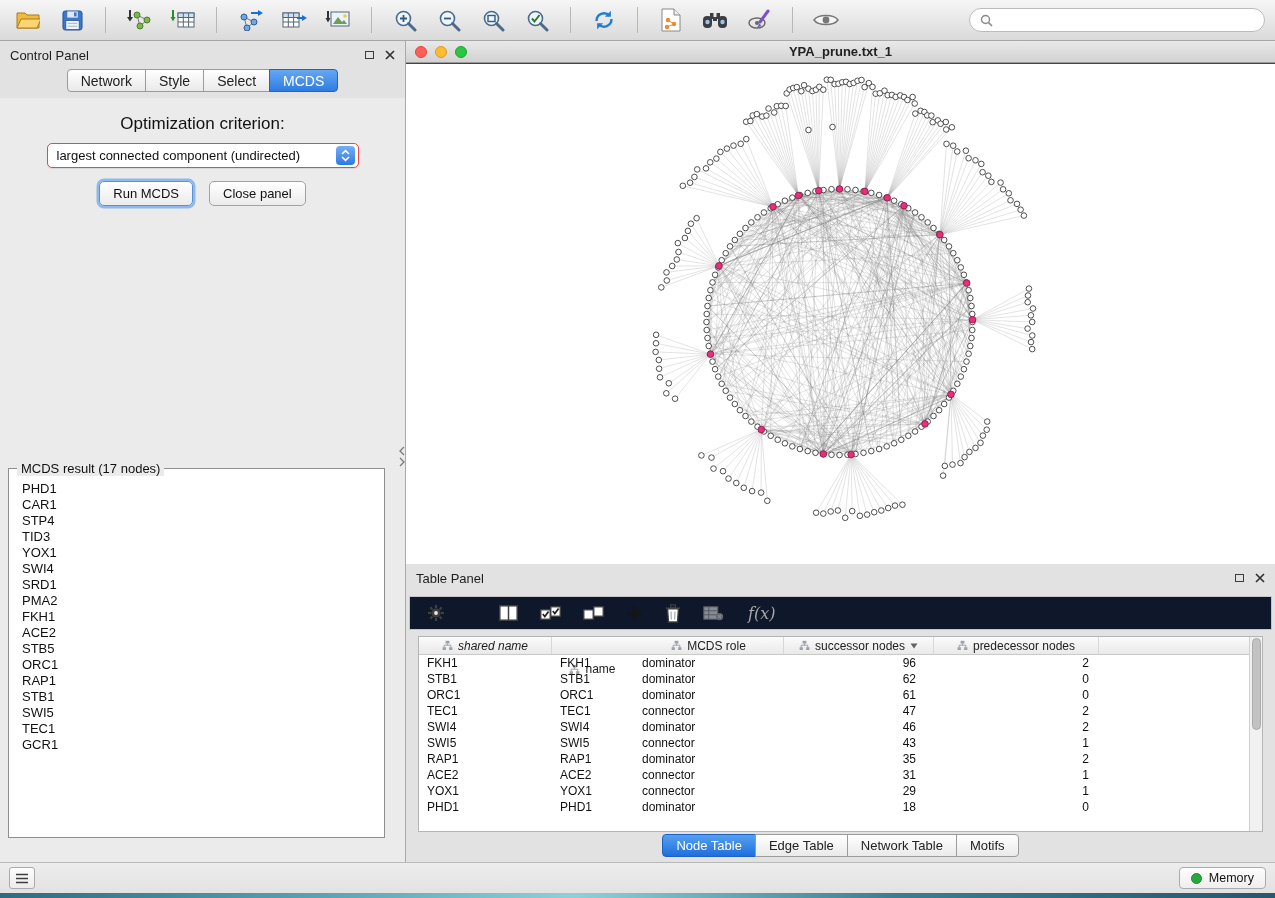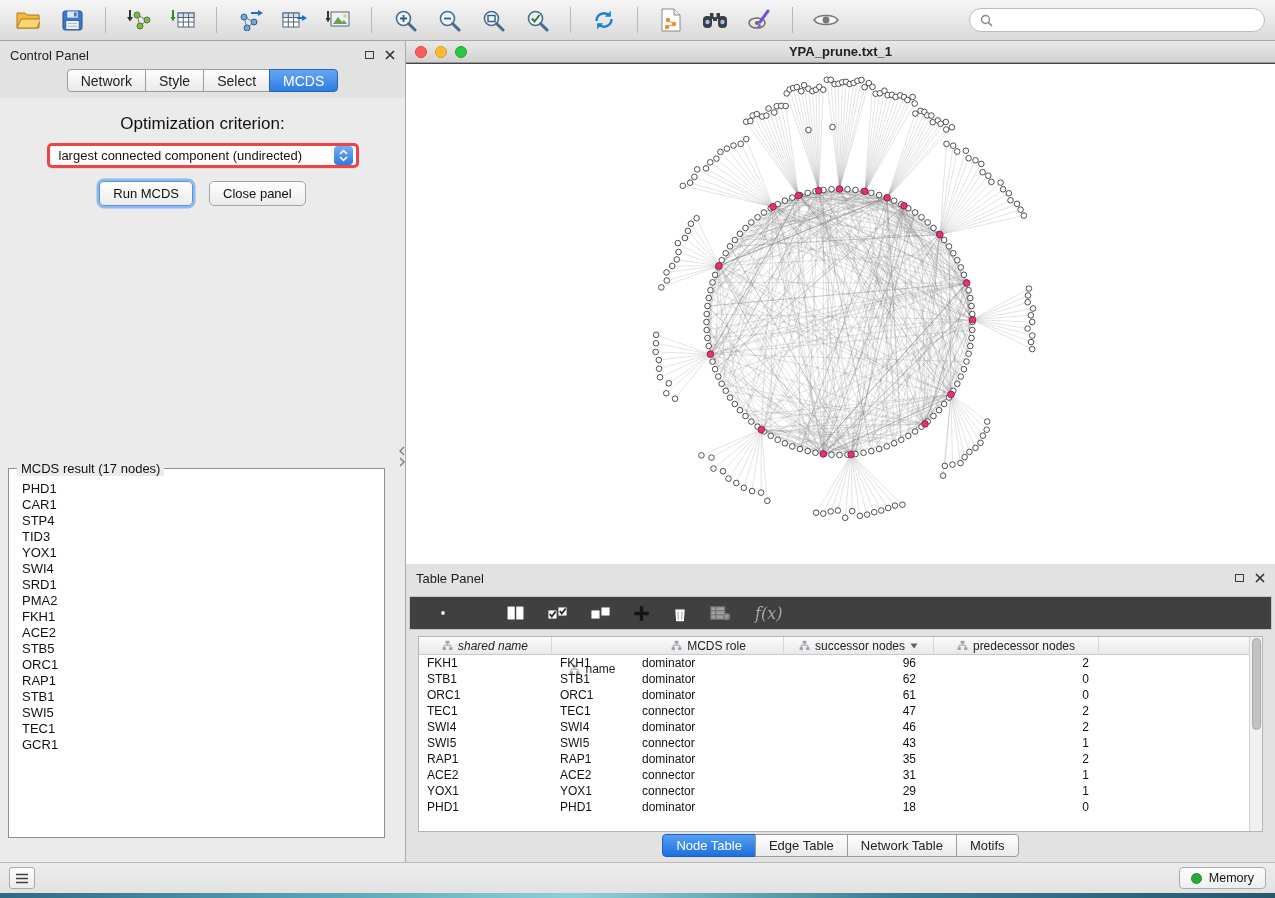--- a/index.html
+++ b/index.html
@@ -21,21 +21,21 @@
 .float-btn{width:9px;height:8px;border:1.5px solid #3c3c3c;display:inline-block;cursor:pointer}
 .close-btn{display:inline-flex;cursor:pointer}
 .cp-tabs{display:flex;justify-content:center;height:23px;flex:0 0 23px}
 .seg{font-size:14px;padding:3px 13px;background:linear-gradient(#ffffff,#e9e9e9);border:1px solid #9b9b9b;color:#222;cursor:pointer;white-space:nowrap}
 .seg+.seg{margin-left:-1px}
 .seg:first-child{border-radius:4px 0 0 4px}
 .seg:last-child{border-radius:0 4px 4px 0}
 .seg.active{background:linear-gradient(#66a7f3,#2e7ce2);border-color:#2263c0;color:#fff}
 .cp-content{flex:1;margin-top:6px;background:#ebebeb;display:flex;flex-direction:column;align-items:center;padding-top:16px;min-height:0}
 .opt-label{font-size:17px;color:#111;margin-bottom:9px}
-.dropdown{width:312px;height:25px;background:#fff;border:3px solid #ef4444;border-radius:5px;display:flex;align-items:center;padding-left:9px;box-shadow:0 1px 1px rgba(0,0,0,.08);cursor:pointer}
+.dropdown{width:312px;height:25px;background:#fff;border:1px solid #ef4444;border-radius:5px;display:flex;align-items:center;padding-left:9px;box-shadow:0 1px 1px rgba(0,0,0,.08);cursor:pointer}
 .dd-value{font-size:13px;color:#111;white-space:nowrap;overflow:hidden}
 .dd-btn{margin-left:auto;margin-right:3px;width:19px;height:19px;border-radius:4px;background:linear-gradient(#74aef5,#2d79e2);display:flex;align-items:center;justify-content:center;flex:0 0 19px}
 .btn-row{display:flex;gap:16px;margin-top:13px}
 .btn{font-size:13px;font-family:inherit;padding:4px 13px;background:linear-gradient(#ffffff,#ebebeb);border:1px solid #a3a3a3;border-radius:5px;color:#111;cursor:pointer}
 .btn.focus{box-shadow:0 0 0 2.5px #8db9ee;border-color:#5b92d6}
 .result-box{margin-top:auto;margin-bottom:24px;align-self:stretch;margin-left:8px;margin-right:20px;height:370px;background:#fff;border:1px solid #8f8f8f;position:relative}
 .result-legend{position:absolute;top:-8px;left:8px;background:#ebebeb;padding:0 4px;font-size:13px;color:#111}
 .result-list{padding:12px 0 0 13px;overflow:hidden;height:100%}
 .res-item{font-size:13px;line-height:16px;color:#111}
 .splitter-handle{position:absolute;left:398px;top:404px;z-index:5;cursor:col-resize}
@@ -46,21 +46,21 @@
 .traffic{position:absolute;left:9px;top:0;bottom:0;display:flex;align-items:center;gap:8px}
 .tl{width:12px;height:12px;border-radius:50%;display:inline-block;cursor:pointer}
 .tl.red{background:#ff5f57;border:1px solid #e0443e}
 .tl.yellow{background:#febc2e;border:1px solid #d89c21}
 .tl.green{background:#28c840;border:1px solid #1da333}
 .net-title{margin:0 auto;font-size:13px;font-weight:bold;color:#222}
 .net-canvas{flex:1;background:#fff;border-top:1px solid #444;min-height:0}
 .net-canvas svg{width:100%;height:100%;display:block}
 
 .table-panel{flex:1;display:flex;flex-direction:column;background:#e2e2e2;min-height:0}
-.tp-toolbar{height:34px;flex:0 0 34px;margin:4px 3px 0 3px;background:#404040;border:1px solid #c6c6c6;display:flex;align-items:center;padding-left:24px}
+.tp-toolbar{height:34px;flex:0 0 34px;margin:4px 3px 0 3px;background:#0f172a;border:1px solid #c6c6c6;display:flex;align-items:center;padding-left:17px}
 .tp-icons{display:flex;align-items:center;gap:22px}
 .tpb{background:none;border:none;padding:0;display:flex;align-items:center;cursor:pointer}
 .tp-icons .tpb:first-child{margin-right:32px}
 .fx{font-family:"DejaVu Serif","Liberation Serif",serif;font-style:italic;font-size:16px;color:#a8a8a8;margin-left:24px;cursor:pointer}
 .table-wrap{flex:1;margin:6px 12px 0 12px;background:#fff;border:1px solid #b5b5b5;display:flex;min-height:0}
 .table-scroll{flex:1;display:flex;flex-direction:column;min-width:0}
 .thead{height:18px;flex:0 0 18px;display:flex;background:linear-gradient(#fbfbfb,#e9e9e9);border-bottom:1px solid #c9c9c9}
 .th{display:flex;align-items:center;justify-content:center;gap:5px;font-size:12px;color:#222;border-right:1px solid #d8d8d8;flex:0 0 auto;cursor:pointer;white-space:nowrap}
 .th-fill{flex:1 1 auto;border-right:none}
 .tbody{flex:1;overflow:hidden}

